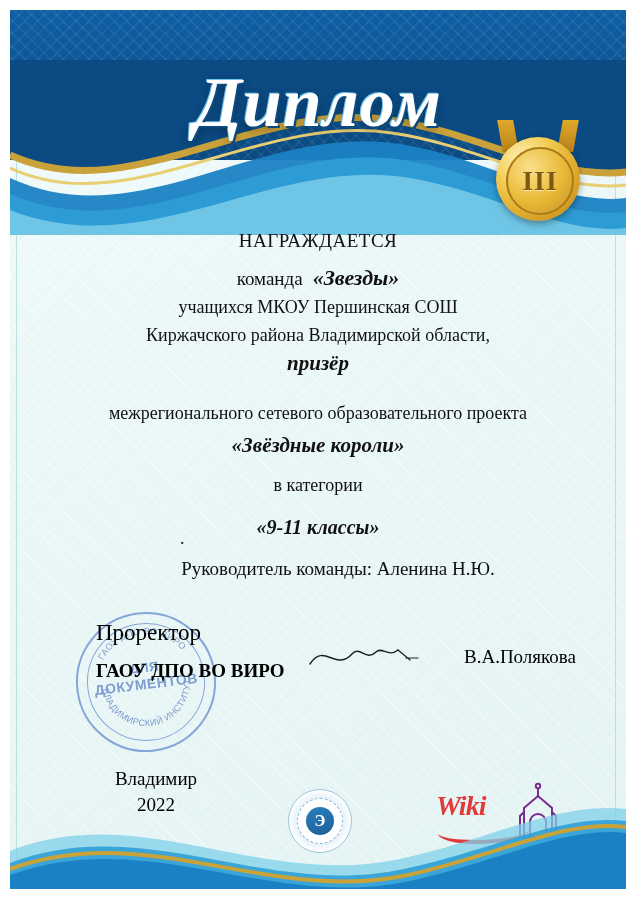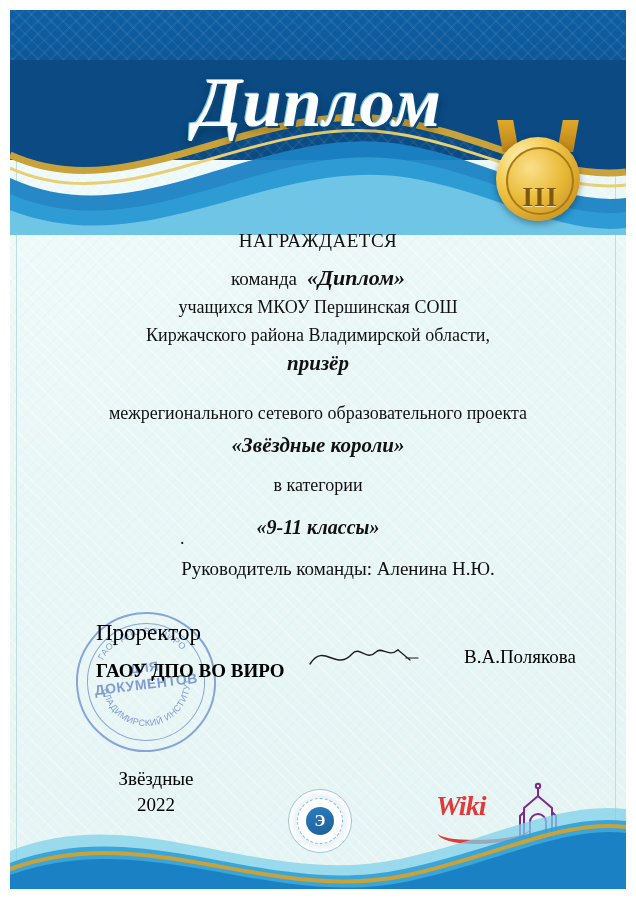--- a/index.html
+++ b/index.html
@@ -100,21 +100,21 @@
     z-index: 8;
   }
   .medal-inner {
     position: absolute;
     left: 10px; top: 10px;
     width: 64px; height: 64px;
     border-radius: 50%;
     background: radial-gradient(circle at 35% 30%, #fbe08a 0%, #e8b936 55%, #c4902a 100%);
     border: 2px solid #a87a18;
     display: flex;
-    align-items: flex-end;
+    align-items: center;
     justify-content: center;
   }
   .medal-inner span {
     font-family: "Liberation Serif", serif;
     font-weight: bold;
     font-size: 28px;
     color: #7d5a10;
     letter-spacing: 1px;
     text-shadow: 0 1px 0 rgba(255,255,255,.6);
   }
@@ -329,21 +329,21 @@
   <div class="medal-ribbon-r"></div>
   <div class="medal">
     <div class="medal-inner">
       <span>III</span>
     </div>
   </div>
 
   <div class="content">
     <div class="line awarded">НАГРАЖДАЕТСЯ</div>
     <div class="line team-row">
-      <span>команда</span><span class="team-name">«Диплом»</span>
+      <span>команда</span><span class="team-name">«Звезды»</span>
     </div>
     <div class="line school">учащихся  МКОУ Першинская СОШ</div>
     <div class="line region">Киржачского района Владимирской области,</div>
     <div class="line prize">призёр</div>
     <div class="line project-kind">межрегионального сетевого образовательного проекта</div>
     <div class="line project-name">«Звёздные короли»</div>
     <div class="line category-label">в категории</div>
     <div class="line category-value">«9-11 классы»</div>
     <div class="line leader">Руководитель команды:  Аленина Н.Ю.</div>
     <div class="dot-mark">.</div>
@@ -372,21 +372,21 @@
     <div class="sign-title">Проректор</div>
     <div class="sign-org">ГАОУ ДПО ВО ВИРО</div>
     <svg class="signature-scribble" viewBox="0 0 120 36">
       <path d="M4,26 C18,4 30,34 46,16 C54,7 60,24 70,14 C76,8 82,20 92,12" fill="none" stroke="#1c1c1c" stroke-width="1.4" stroke-linecap="round"></path>
       <path d="M92,12 L104,22 M100,20 L112,20" fill="none" stroke="#1c1c1c" stroke-width="1.2" stroke-linecap="round"></path>
     </svg>
     <div class="sign-name">В.А.Полякова</div>
   </div>
 
   <div class="city-year">
-    <div class="city">Звёздные</div>
+    <div class="city">Владимир</div>
     <div class="year">2022</div>
   </div>
 
   <div class="logo-round">
     <div class="ring"></div>
     <div class="core">Э</div>
   </div>
 
   <div class="wiki-logo">
     <div class="wiki-word">Wiki</div>

